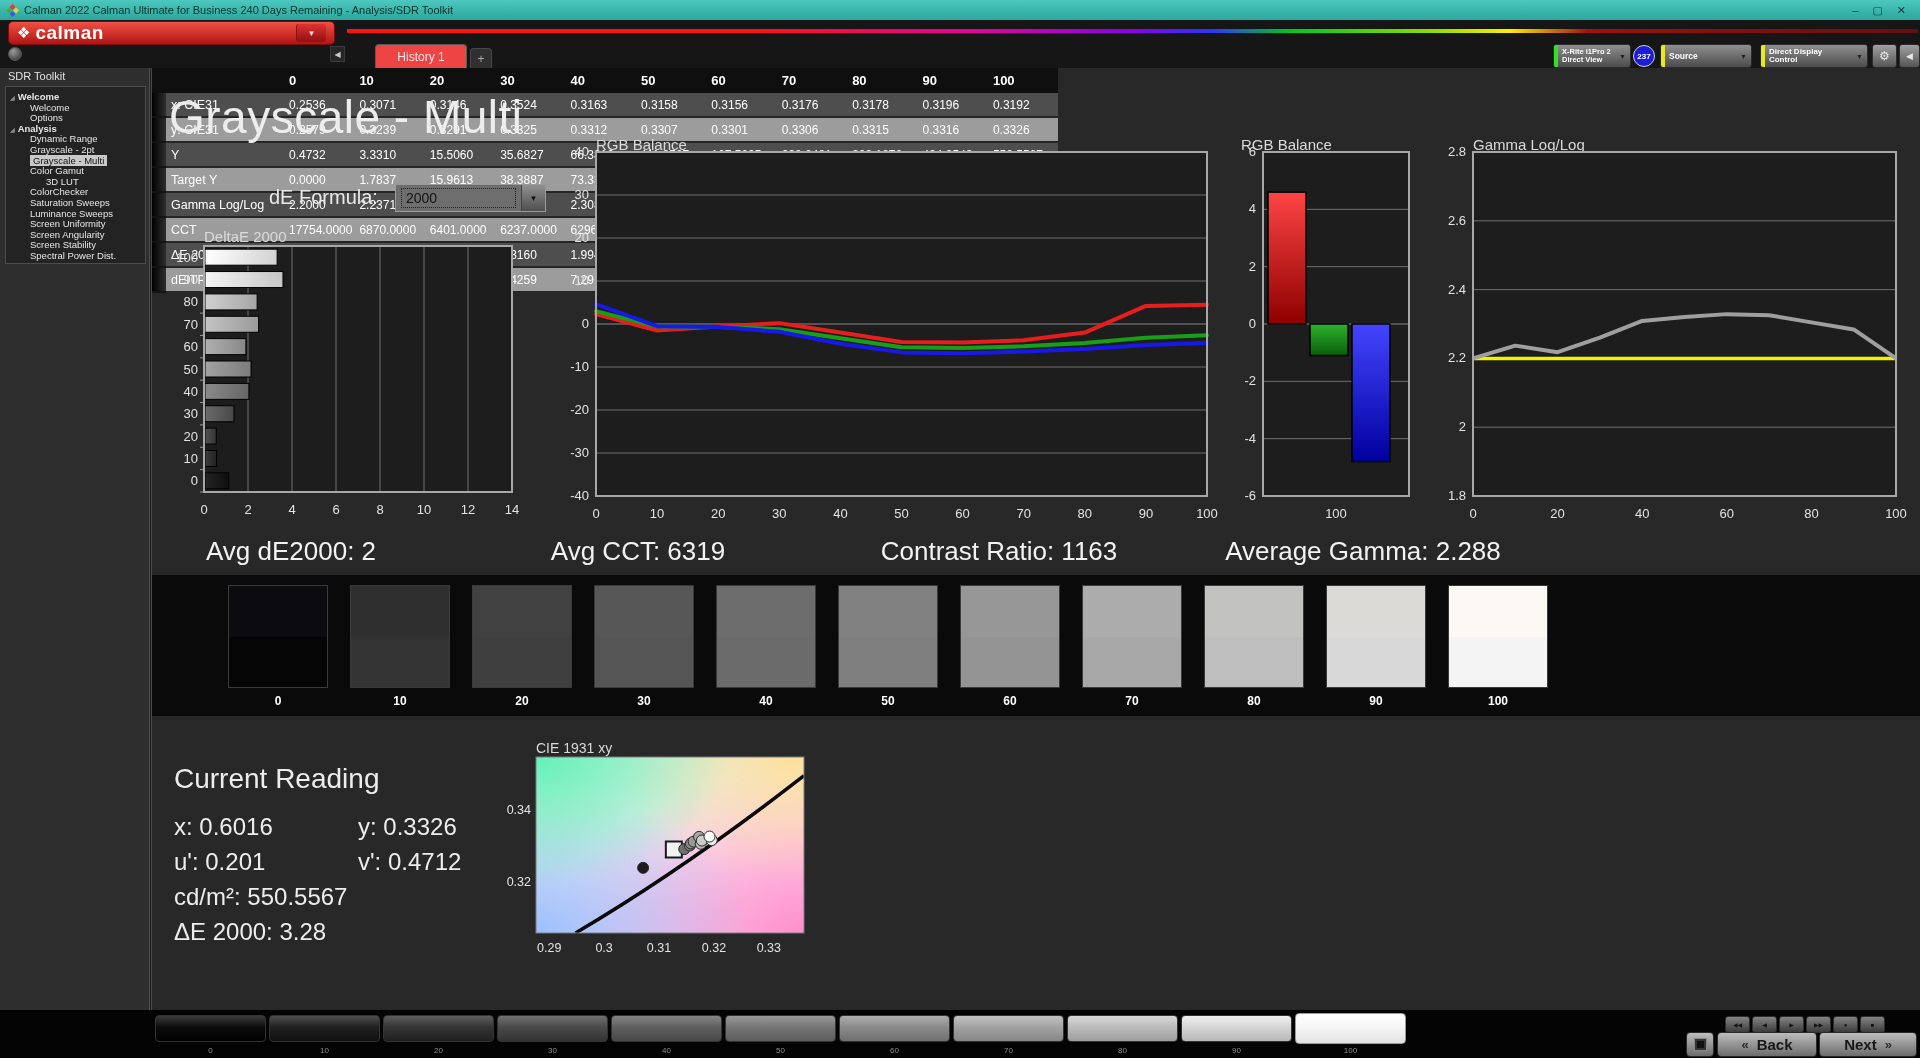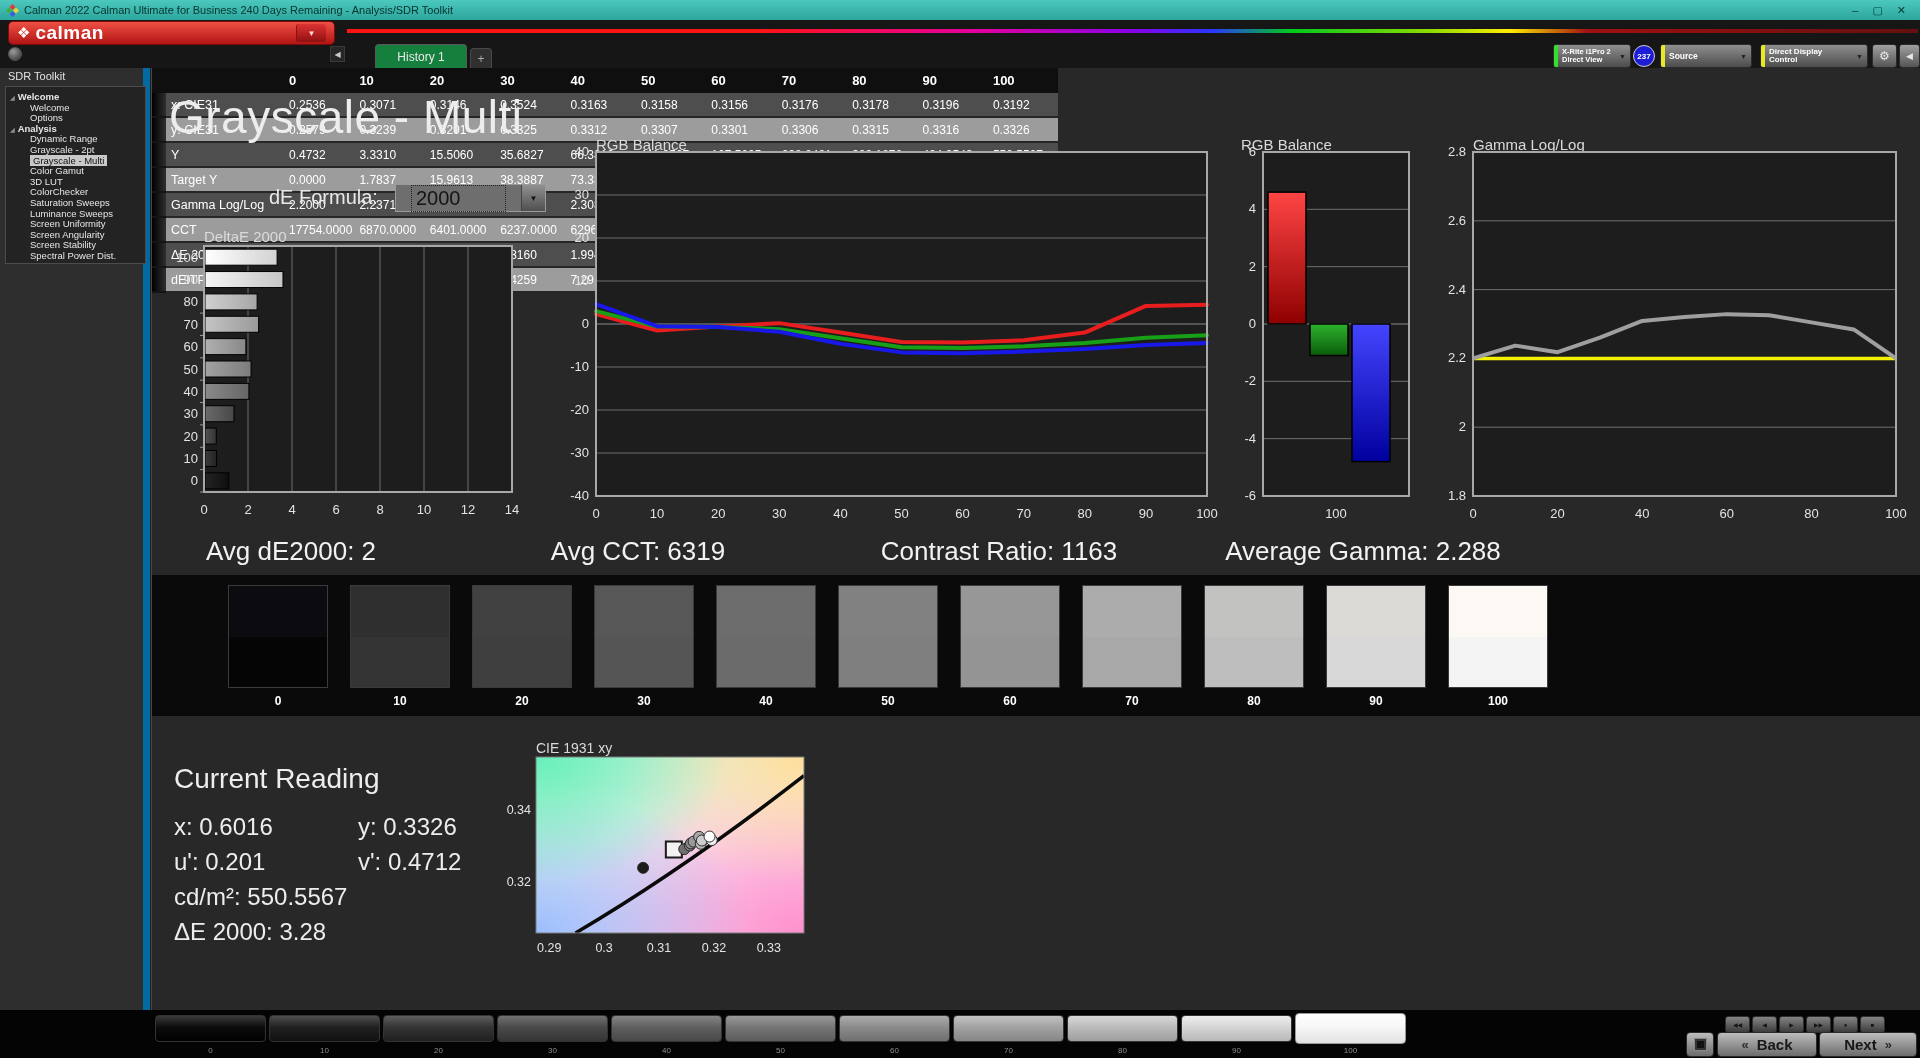--- a/index.html
+++ b/index.html
@@ -26,49 +26,49 @@
                    background:linear-gradient(#d33,#901010);border-radius:3px;}
   #rainbow{left:347px;top:9px;width:1571px;height:4px;
     background:linear-gradient(90deg,#ff1414 0%,#ff1414 26%,#e4009e 40%,#8a00e8 50%,#2b36ff 55%,#00c81e 60%,#8fdc00 69%,#ffee00 74%,#a01010 79%,#641010 100%);}
 
   
   #tabrow{left:0;top:46px;width:1920px;height:22px;background:#161616;}
   .roundbtn{left:8px;top:1px;width:14px;height:14px;border-radius:50%;
             background:radial-gradient(circle at 35% 30%,#9a9a9a,#2e2e2e);border:1px solid #555;}
   .navcollapse{left:330px;top:0;width:15px;height:16px;background:#262626;color:#c9c9c9;
                font-size:8px;display:flex;align-items:center;justify-content:center;border:1px solid #3a3a3a;}
-  #historytab{left:375px;top:-2px;width:92px;height:24px;background:#15803d;border:1px solid #5a5a5a;border-bottom:none;
+  #historytab{left:375px;top:-2px;width:92px;height:24px;background:#ef4444;border:1px solid #5a5a5a;border-bottom:none;
               border-radius:4px 4px 0 0;color:#e8e8e8;font-size:12px;display:flex;align-items:center;justify-content:center;}
   #plustab{left:470px;top:2px;width:22px;height:20px;background:#303030;border:1px solid #484848;border-bottom:none;
            border-radius:4px 4px 0 0;color:#aaa;font-size:12px;display:flex;align-items:center;justify-content:center;}
   .ddl{top:-2px;height:24px;border-radius:3px;border:1px solid #2b2b2b;
        background:linear-gradient(#8f8f8f,#4c4c4c);display:flex;align-items:center;color:#fff;overflow:hidden;}
   .ddl .stripe{width:4px;align-self:stretch;}
   .ddl .txt{padding:0 4px;font-weight:bold;line-height:1.05;}
   .ddl .arr{margin-left:auto;padding-right:4px;font-size:7px;color:#222;}
   #meterbadge{left:1633px;top:-1px;width:22px;height:22px;border-radius:50%;background:#1d1dd8;border:1px solid #cfcfcf;
               color:#fff;font-size:8px;display:flex;align-items:center;justify-content:center;font-weight:bold;}
   .toolbtn{top:-2px;width:25px;height:24px;border-radius:3px;border:1px solid #2b2b2b;
            background:linear-gradient(#a0a0a0,#555);color:#e8e8e8;display:flex;align-items:center;justify-content:center;}
 
   
-  #sidebar{left:0;top:68px;width:150px;height:942px;background:#2e2e2e;border-right:7px solid #0369a1;}
+  #sidebar{left:0;top:68px;width:150px;height:942px;background:#2e2e2e;border-right:1px solid #0369a1;}
   #sdrlabel{left:8px;top:2px;font-size:11px;color:#e2e2e2;}
   #treepanel{left:5px;top:18px;width:141px;height:178px;background:#232323;border:1px solid #4c4c4c;}
   .treeitem{position:absolute;font-size:9.5px;color:#e6e6e6;white-space:nowrap;}
   .treeitem.lvl0{font-weight:bold;}
   .treeitem .tri{color:#8f8f8f;font-size:6px;margin-right:3px;}
   .treeitem.sel span.lbl{background:#c9c9c9;color:#111;padding:0 3px;}
 
   
   #main{left:151px;top:68px;width:1769px;height:942px;background:#282828;border-left:1px solid #484848;}
   #pagetitle{left:17px;top:22px;font-size:46px;color:#ededed;letter-spacing:.5px;}
   #formlabel{left:117px;top:118px;font-size:20px;color:#e9e9e9;}
   #formdd{left:243px;top:116px;width:151px;height:28px;background:#6e6e6e;border:1px solid #9a9a9a;display:flex;align-items:center;}
-  #formdd .val{flex:1;margin:15px;border:1px dotted #222;color:#141414;font-size:20px;padding:1px 4px;}
+  #formdd .val{flex:1;margin:5px;border:1px dotted #222;color:#141414;font-size:14px;padding:1px 4px;}
   #formdd .btn{width:24px;height:26px;background:linear-gradient(#909090,#4f4f4f);border-left:1px solid #444;
                display:flex;align-items:center;justify-content:center;font-size:8px;color:#111;}
   .charttitle{position:absolute;font-size:15px;color:#dadada;}
   .stat{position:absolute;top:468px;font-size:26px;color:#f2f2f2;transform:translateX(-50%);white-space:nowrap;}
 
   
   #band{left:0;top:507px;width:1769px;height:141px;background:#0a0a0a;}
   .bandlabel{position:absolute;font-size:11px;color:#d6d6d6;writing-mode:vertical-rl;transform:rotate(180deg);text-align:center;}
   .bsw{position:absolute;width:100px;height:103px;border:1px solid #3a3a3a;}
   .bsw .half{width:100%;height:50%;}
@@ -187,21 +187,21 @@
     <div id="sdrlabel" class="abs">SDR Toolkit</div>
     <div id="treepanel" class="abs">
         <div class="treeitem lvl0" style="top: 4px; left: 4px;"><span class="tri">◢</span><span class="lbl">Welcome</span></div>
         <div class="treeitem" style="top: 14.6px; left: 24px;"><span class="lbl">Welcome</span></div>
         <div class="treeitem" style="top: 25.2px; left: 24px;"><span class="lbl">Options</span></div>
         <div class="treeitem lvl0" style="top: 35.8px; left: 4px;"><span class="tri">◢</span><span class="lbl">Analysis</span></div>
         <div class="treeitem" style="top: 46.4px; left: 24px;"><span class="lbl">Dynamic Range</span></div>
         <div class="treeitem" style="top: 57px; left: 24px;"><span class="lbl">Grayscale - 2pt</span></div>
         <div class="treeitem sel" style="top: 67.6px; left: 24px;"><span class="lbl">Grayscale - Multi</span></div>
         <div class="treeitem" style="top: 78.2px; left: 24px;"><span class="lbl">Color Gamut</span></div>
-        <div class="treeitem" style="top: 88.8px; left: 24px;"><span class="lbl">3D LUT</span></div>
+        <div class="treeitem" style="top: 88.8px; left: 40px;"><span class="lbl">3D LUT</span></div>
         <div class="treeitem" style="top: 99.4px; left: 24px;"><span class="lbl">ColorChecker</span></div>
         <div class="treeitem" style="top: 110px; left: 24px;"><span class="lbl">Saturation Sweeps</span></div>
         <div class="treeitem" style="top: 120.6px; left: 24px;"><span class="lbl">Luminance Sweeps</span></div>
         <div class="treeitem" style="top: 131.2px; left: 24px;"><span class="lbl">Screen Uniformity</span></div>
         <div class="treeitem" style="top: 141.8px; left: 24px;"><span class="lbl">Screen Angularity</span></div>
         <div class="treeitem" style="top: 152.4px; left: 24px;"><span class="lbl">Screen Stability</span></div>
         <div class="treeitem" style="top: 163px; left: 24px;"><span class="lbl">Spectral Power Dist.</span></div>
       </div>
   </div>
 

